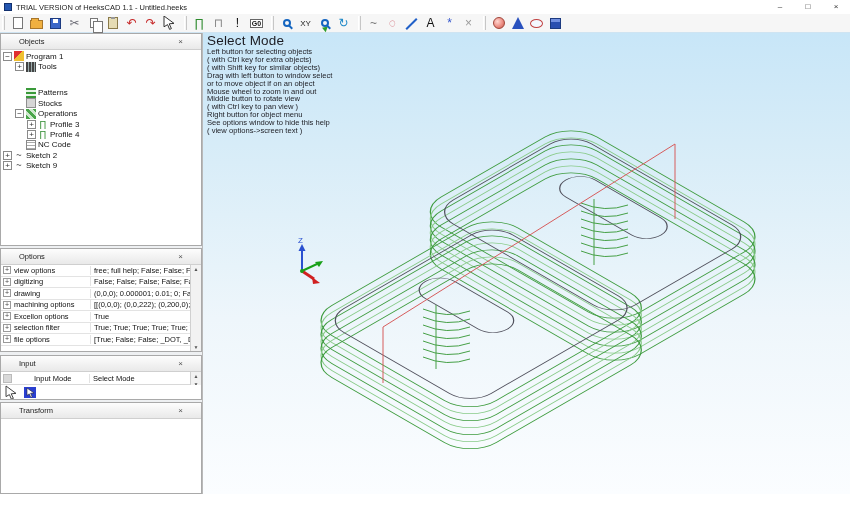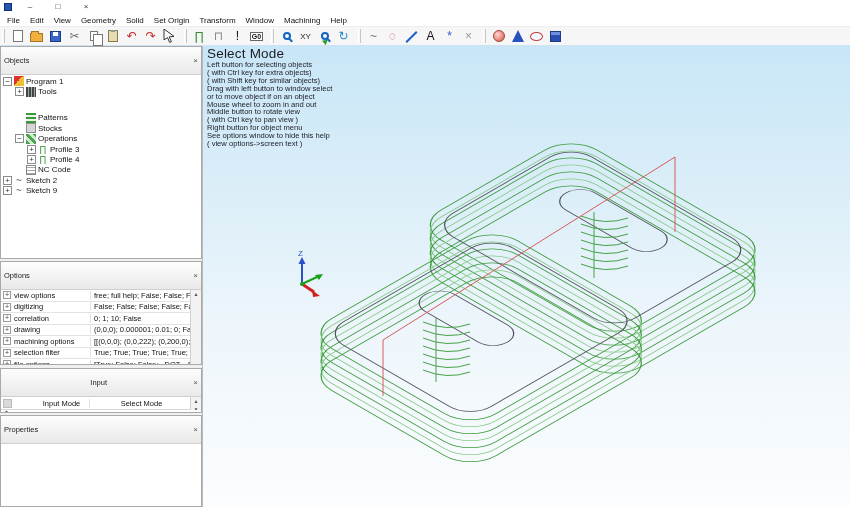--- a/index.html
+++ b/index.html
@@ -39,22 +39,22 @@
   .i-line::after{content:"";position:absolute;left:-1px;top:6px;width:15px;height:2px;background:#2060c8;transform:rotate(-45deg);}
   .i-sphere{width:12px;height:12px;border-radius:50%;background:radial-gradient(circle at 35% 35%,#ffd6d0,#ec8e84 55%,#c25а4a);background:radial-gradient(circle at 35% 35%,#ffd6d0,#ec8e84 55%,#c2564a);border:1px solid #a04438;}
   .i-cone{width:0;height:0;border-left:6px solid transparent;border-right:6px solid transparent;border-bottom:12px solid #2a52be;}
   .i-ellipse{width:13px;height:9px;border:1px solid #c04040;border-radius:50%;background:#f4f8ff;}
   .i-cube{width:11px;height:11px;background:linear-gradient(#7290e0 30%,#2a4fb0 30%);border:1px solid #1c3a80;}
   .i-cursor svg{display:block;}
   
   #main{display:flex;height:461px;}
   #dock{width:203px;background:#eef0f2;display:flex;flex-direction:column;border-right:1px solid #b9b9b9;}
   .panel{background:#fff;border:1px solid #a9a9a9;display:flex;flex-direction:column;overflow:hidden;}
-  .ptitle{height:28px;background:linear-gradient(#fdfdfd,#e9e9e9);border-bottom:1px solid #cfcfcf;
-          display:flex;align-items:center;padding:0 3px;flex:none;}
+  .ptitle{height:16px;background:linear-gradient(#fdfdfd,#e9e9e9);border-bottom:1px solid #cfcfcf;
+          display:flex;align-items:center;padding:0 18px;flex:none;}
   .ptitle span.t{font-size:7.5px;color:#222;flex:1;}
   .pclose{font-size:8px;color:#555;line-height:10px;}
   
   #tree{flex:1;overflow:hidden;padding-top:1px;background:#fff;}
   .trow{display:flex;align-items:center;height:10.4px;font-size:8px;white-space:nowrap;}
   .exp{width:9px;height:9px;flex:none;border:1px solid #8a8a8a;background:#fff;font-size:8px;line-height:7px;
        text-align:center;color:#333;margin:0 2px 0 0;}
   .spacer{width:11px;flex:none;}
   .ti{width:10px;height:10px;flex:none;margin-right:2px;}
   .tglyph-tree{width:10px;flex:none;margin-right:2px;font-size:9px;line-height:9px;text-align:center;}
@@ -92,39 +92,28 @@
   [data-name="toolpath-right-plate"] use:nth-child(even),
   [data-name="toolpath-left-plate"] use:nth-child(even){stroke:#89cb89;}
 </style>
 </head>
 <body>
 
 <div id="app" data-name="heekscad-window">
 
   <div id="titlebar" data-name="title-bar">
     <div id="appicon" data-name="app-icon"></div>
+    <div id="titletext" data-name="window-title">TRIAL VERSION of HeeksCAD 1.1 - Untitled.heeks</div>
     <div id="winbtns" data-name="window-controls" style="display: flex;">
         <div class="winbtn" data-name="minimize-button">–</div>
         <div class="winbtn" data-name="maximize-button">□</div>
         <div class="winbtn" data-name="close-button">×</div>
       </div>
   </div>
 
-  <div id="menubar" data-name="menu-bar">
-      <div class="menuitem" data-name="menu-file">File</div>
-      <div class="menuitem" data-name="menu-edit">Edit</div>
-      <div class="menuitem" data-name="menu-view">View</div>
-      <div class="menuitem" data-name="menu-geometry">Geometry</div>
-      <div class="menuitem" data-name="menu-solid">Solid</div>
-      <div class="menuitem" data-name="menu-set-origin">Set Origin</div>
-      <div class="menuitem" data-name="menu-transform">Transform</div>
-      <div class="menuitem" data-name="menu-window">Window</div>
-      <div class="menuitem" data-name="menu-machining">Machining</div>
-      <div class="menuitem" data-name="menu-help">Help</div>
-    </div>
 
   <div id="toolbar" data-name="toolbar">
       <div class="tgroup" data-name="toolbar-group-file">
         <span class="grip" data-name="toolbar-grip"></span>
         <div class="tbtn" data-name="new-icon">
           <span class="i-page" data-name="new-icon-shape"></span>
         </div>
         <div class="tbtn" data-name="open-icon">
           <span class="i-folder" data-name="open-icon-shape"></span>
         </div>
@@ -292,54 +281,54 @@
               <div class="orow" data-name="option-row-view-options">
                 <span class="obox" data-name="expand-icon-view-options">+</span>
                 <span class="olabel" data-name="option-label-view-options">view options</span>
                 <span class="ovalue" data-name="option-value-view-options">free; full help; False; False; Fals</span>
               </div>
               <div class="orow" data-name="option-row-digitizing">
                 <span class="obox" data-name="expand-icon-digitizing">+</span>
                 <span class="olabel" data-name="option-label-digitizing">digitizing</span>
                 <span class="ovalue" data-name="option-value-digitizing">False; False; False; False; False</span>
               </div>
-              <div class="orow" data-name="option-row-correlation">
-                <span class="obox" data-name="expand-icon-correlation">+</span>
-                <span class="olabel" data-name="option-label-correlation">correlation</span>
-                <span class="ovalue" data-name="option-value-correlation">0; 1; 10; False</span>
-              </div>
               <div class="orow" data-name="option-row-drawing">
                 <span class="obox" data-name="expand-icon-drawing">+</span>
                 <span class="olabel" data-name="option-label-drawing">drawing</span>
                 <span class="ovalue" data-name="option-value-drawing">(0,0,0); 0.000001; 0.01; 0; Fal</span>
               </div>
               <div class="orow" data-name="option-row-machining-options">
                 <span class="obox" data-name="expand-icon-machining-options">+</span>
                 <span class="olabel" data-name="option-label-machining-options">machining options</span>
                 <span class="ovalue" data-name="option-value-machining-options">[[(0,0,0); (0,0,222); (0,200,0);</span>
               </div>
+              <div class="orow" data-name="option-row-excellon-options">
+                <span class="obox" data-name="expand-icon-excellon-options">+</span>
+                <span class="olabel" data-name="option-label-excellon-options">Excellon options</span>
+                <span class="ovalue" data-name="option-value-excellon-options">True</span>
+              </div>
               <div class="orow" data-name="option-row-selection-filter">
                 <span class="obox" data-name="expand-icon-selection-filter">+</span>
                 <span class="olabel" data-name="option-label-selection-filter">selection filter</span>
                 <span class="ovalue" data-name="option-value-selection-filter">True; True; True; True; True; Tr</span>
               </div>
               <div class="orow" data-name="option-row-file-options">
                 <span class="obox" data-name="expand-icon-file-options">+</span>
                 <span class="olabel" data-name="option-label-file-options">file options</span>
                 <span class="ovalue" data-name="option-value-file-options">[True; False; False; _DOT, _DOT</span>
               </div>
             </div>
           <div class="vscroll" data-name="options-scrollbar">
             <span class="sarrow" data-name="scroll-up-icon">▲</span>
             <span class="sarrow" data-name="scroll-down-icon">▼</span>
           </div>
         </div>
       </section>
 
-      <section class="panel" style="height:45px;margin-bottom:2px;text-align:center;" data-name="input-panel">
+      <section class="panel" style="height:45px;margin-bottom:2px;" data-name="input-panel">
         <div class="ptitle" data-name="input-panel-titlebar">
           <span class="t" data-name="input-panel-title">Input</span>
           <span class="pclose" data-name="close-icon">×</span>
         </div>
         <div id="inputrow" data-name="input-mode-row">
           <span class="lead" data-name="input-row-lead-cell"></span>
           <span class="ilabel" data-name="input-mode-label">Input Mode</span>
           <span class="ivalue" data-name="input-mode-value">Select Mode</span>
           <span class="vscroll" style="height:13px;" data-name="input-row-spinner">
             <span class="sarrow" data-name="spin-up-icon">▲</span>
@@ -356,21 +345,21 @@
             <svg width="15" height="15" viewBox="0 0 15 15">
                 <rect x="1" y="2" width="12" height="11" fill="#2a3fd0"></rect>
                 <path d="M4,3 L11,8 L7.6,8.3 L9.2,11.8 L7.8,12.4 L6.3,8.9 L4,10.3 Z" fill="#fff" stroke="#223" stroke-width="0.6"></path>
               </svg>
           </span>
         </div>
       </section>
 
       <section class="panel" style="flex:1;" data-name="properties-panel">
         <div class="ptitle" data-name="properties-panel-titlebar">
-          <span class="t" data-name="properties-panel-title">Properties</span>
+          <span class="t" data-name="properties-panel-title">Transform</span>
           <span class="pclose" data-name="close-icon">×</span>
         </div>
         <div style="flex:1;background:#fff;" data-name="properties-empty-area"></div>
       </section>
 
     </div>
 
     <div id="canvas" data-name="graphics-viewport">
       <svg id="scene" data-name="toolpath-scene" width="647" height="461" viewBox="0 0 647 461">
         <defs>

